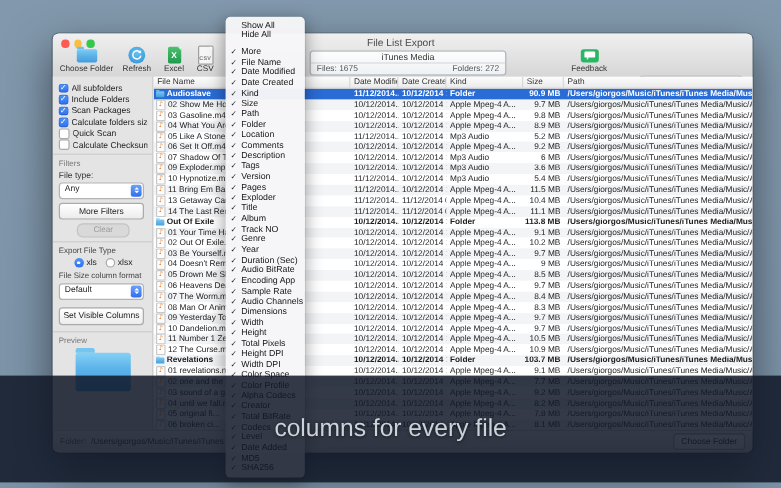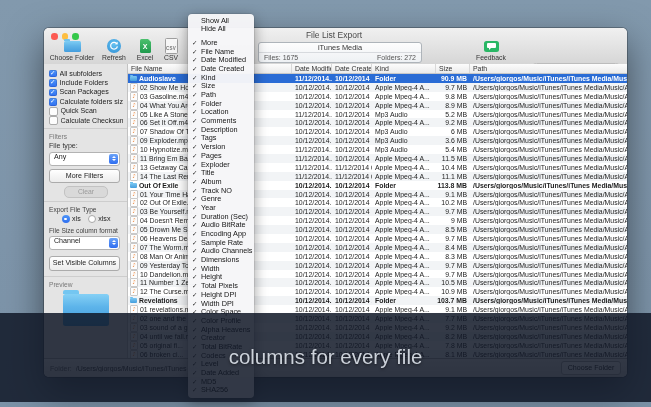--- a/index.html
+++ b/index.html
@@ -230,21 +230,21 @@
           <span class="rdot"></span>
           <span>xls</span>
         </span>
       <span class="radio">
           <span class="rdot"></span>
           <span>xlsx</span>
         </span>
     </div>
     <div class="sec" style="color:#444;">File Size column format</div>
     <div class="select" style="margin-top:2px;">
-      <span>Channel</span>
+      <span>Default</span>
       <span class="stepper">
           <i class="up"></i>
           <i class="dn"></i>
         </span>
     </div>
     <div class="btn" style="margin-top:6px;height:13px;">Set Visible Columns</div>
     <hr class="sb-hr" style="margin-top:5px;">
     <div class="sec">Preview</div>
     <div class="preview-folder"></div>
   </div>
@@ -721,21 +721,21 @@
       <div class="mi">
         <span class="chk">✓</span><span>Width DPI</span>
       </div>
       <div class="mi">
         <span class="chk">✓</span><span>Color Space</span>
       </div>
       <div class="mi">
         <span class="chk">✓</span><span>Color Profile</span>
       </div>
       <div class="mi">
-        <span class="chk">✓</span><span>Alpha Heavens</span>
+        <span class="chk">✓</span><span>Alpha Codecs</span>
       </div>
       <div class="mi">
         <span class="chk">✓</span><span>Creator</span>
       </div>
       <div class="mi">
         <span class="chk">✓</span><span>Total BitRate</span>
       </div>
       <div class="mi">
         <span class="chk">✓</span><span>Codecs</span>
       </div>

